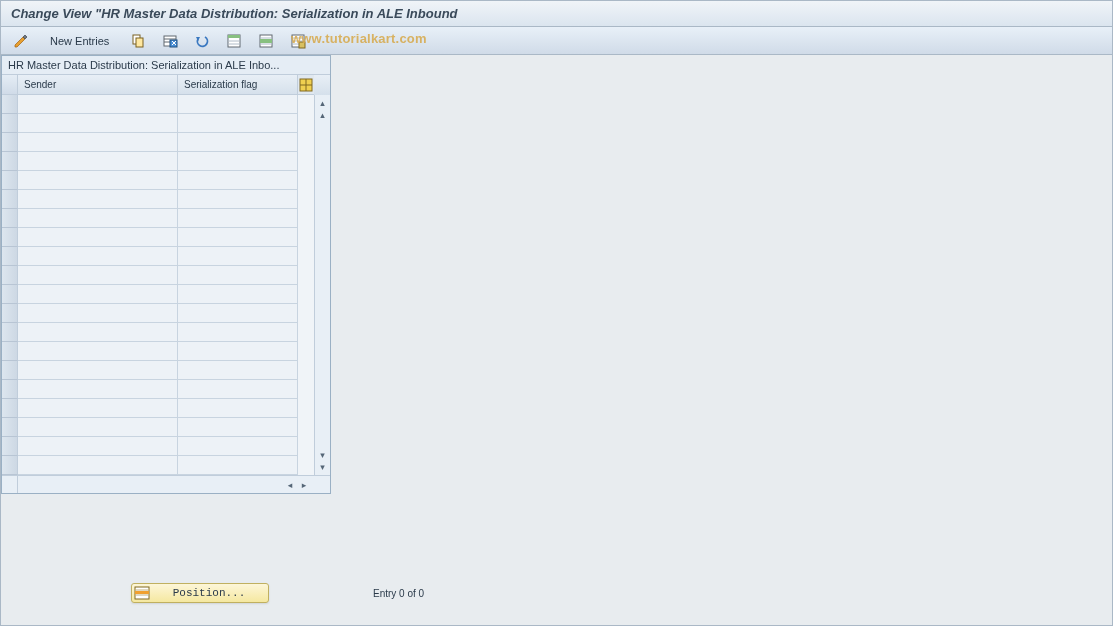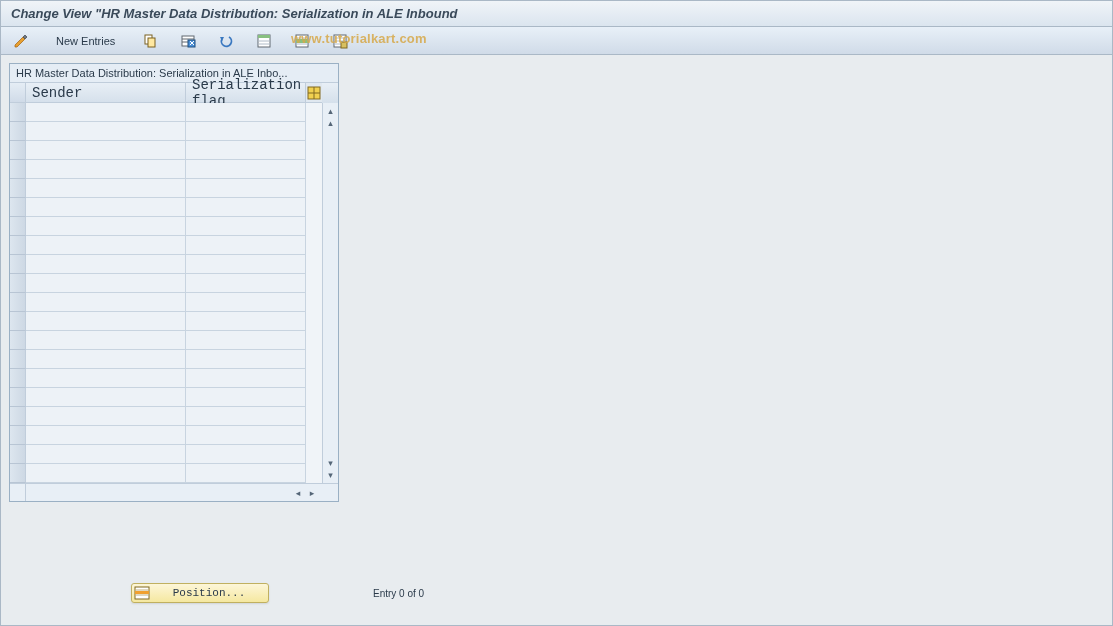--- a/index.html
+++ b/index.html
@@ -31,21 +31,21 @@
       font-size: 13px;
       color: #3a4a5a;
     }
     .toolbar {
       background: linear-gradient(#e8f0f8, #d0dbe8);
       border-bottom: 1px solid #aab8c6;
       height: 28px;
       display: flex;
       align-items: center;
       padding: 0 8px;
-      gap: 14px;
+      gap: 8px;
       position: relative;
     }
     .toolbar-btn {
       height: 20px;
       min-width: 20px;
       display: inline-flex;
       align-items: center;
       justify-content: center;
       cursor: pointer;
       border: 1px solid transparent;
@@ -62,21 +62,21 @@
       left: 290px;
       top: 4px;
       font-size: 13px;
       font-weight: bold;
       color: #d7a94a;
       opacity: 0.85;
       pointer-events: none;
       letter-spacing: 0.2px;
     }
     .content {
-      padding: 8px;
+      padding: 0;
     }
     .table-container {
       width: 330px;
       border: 1px solid #9ab0c4;
       background: #f0f4f8;
     }
     .table-title {
       background: #e5edf5;
       padding: 3px 6px;
       font-size: 11px;
@@ -94,25 +94,24 @@
     .row-select-hdr {
       width: 16px;
       border-right: 1px solid #c0cddb;
       border-bottom: 1px solid #c0cddb;
       background: linear-gradient(#e5edf5, #d0dbe8);
     }
     .col-header {
       border-right: 1px solid #c0cddb;
       border-bottom: 1px solid #c0cddb;
       padding: 3px 6px;
-      font-size: 14px;
+      font-size: 10px;
       color: #2a3a4a;
       display: flex;
       align-items: center;
-      font-family: Liberation Mono, monospace;
     }
     .col-sender { width: 160px; }
     .col-flag { width: 120px; }
     .col-config {
       width: 16px;
       border-bottom: 1px solid #c0cddb;
       background: #e0e8f0;
       display: flex;
       align-items: center;
       justify-content: center;

